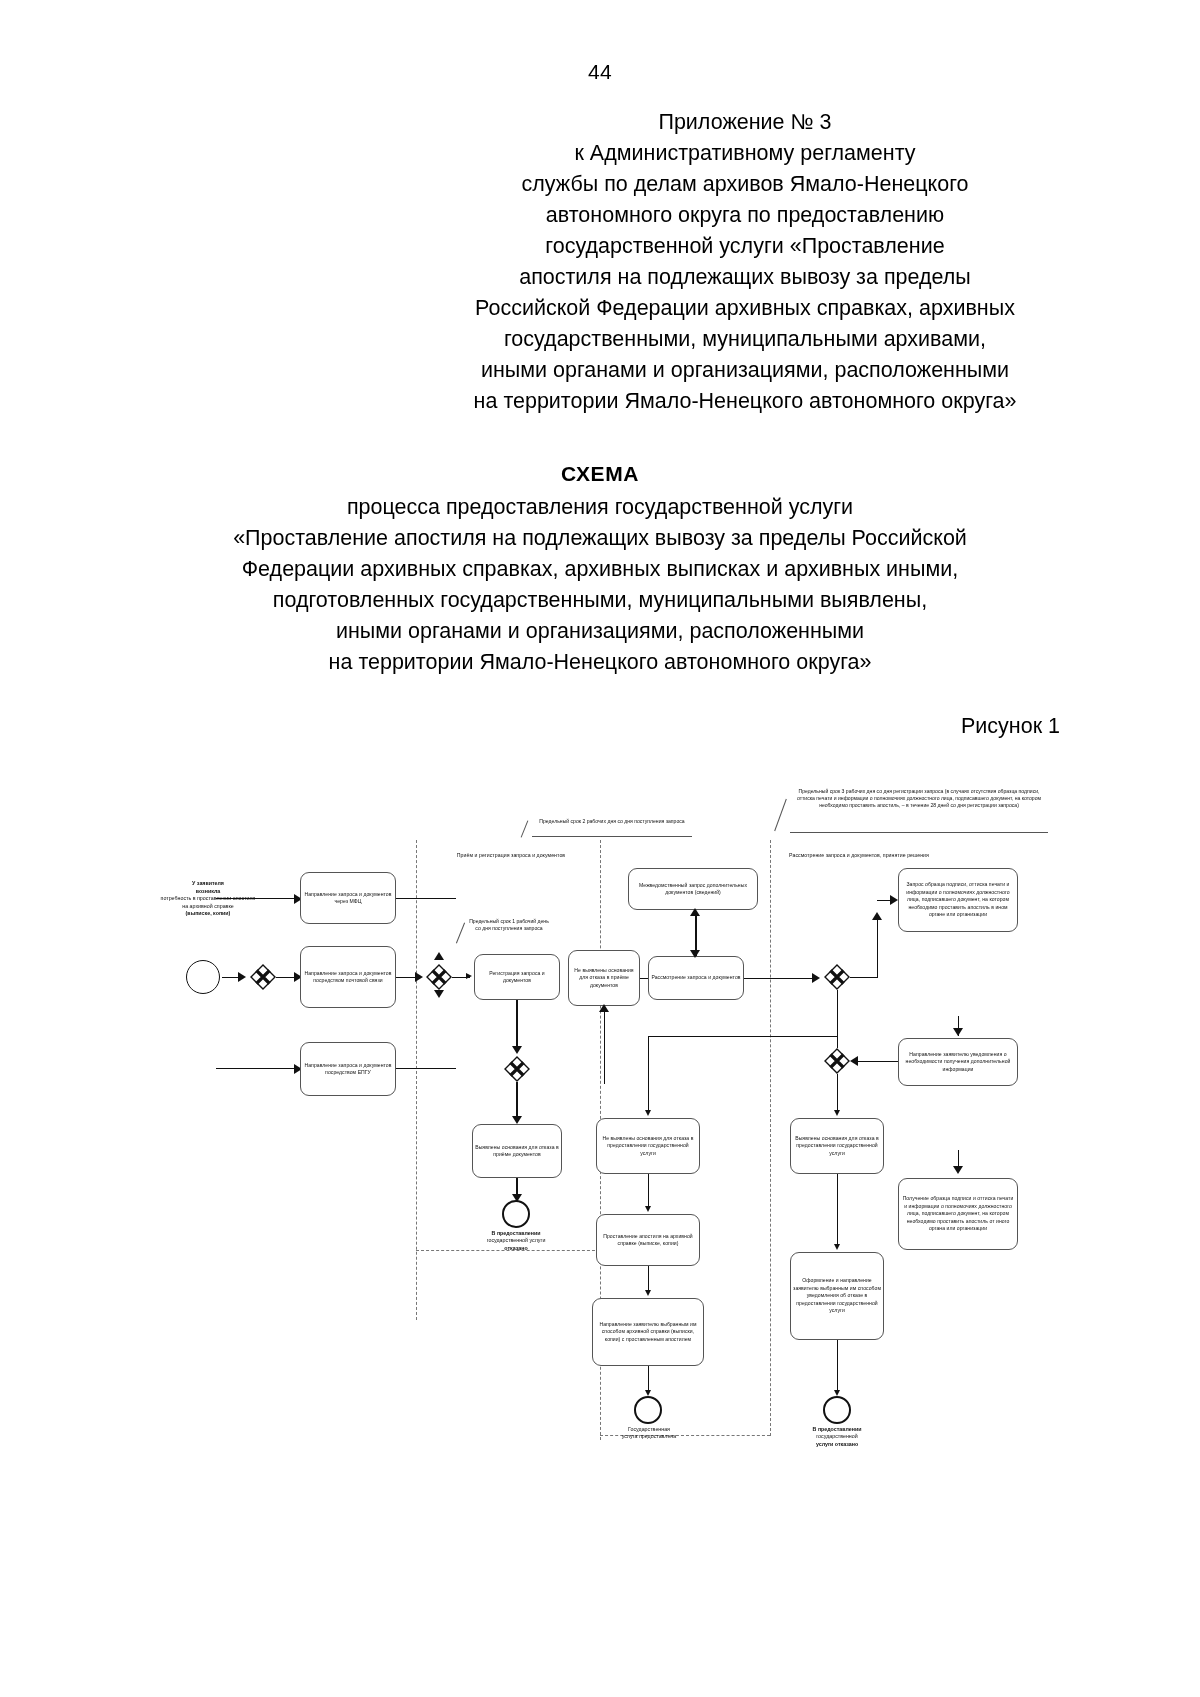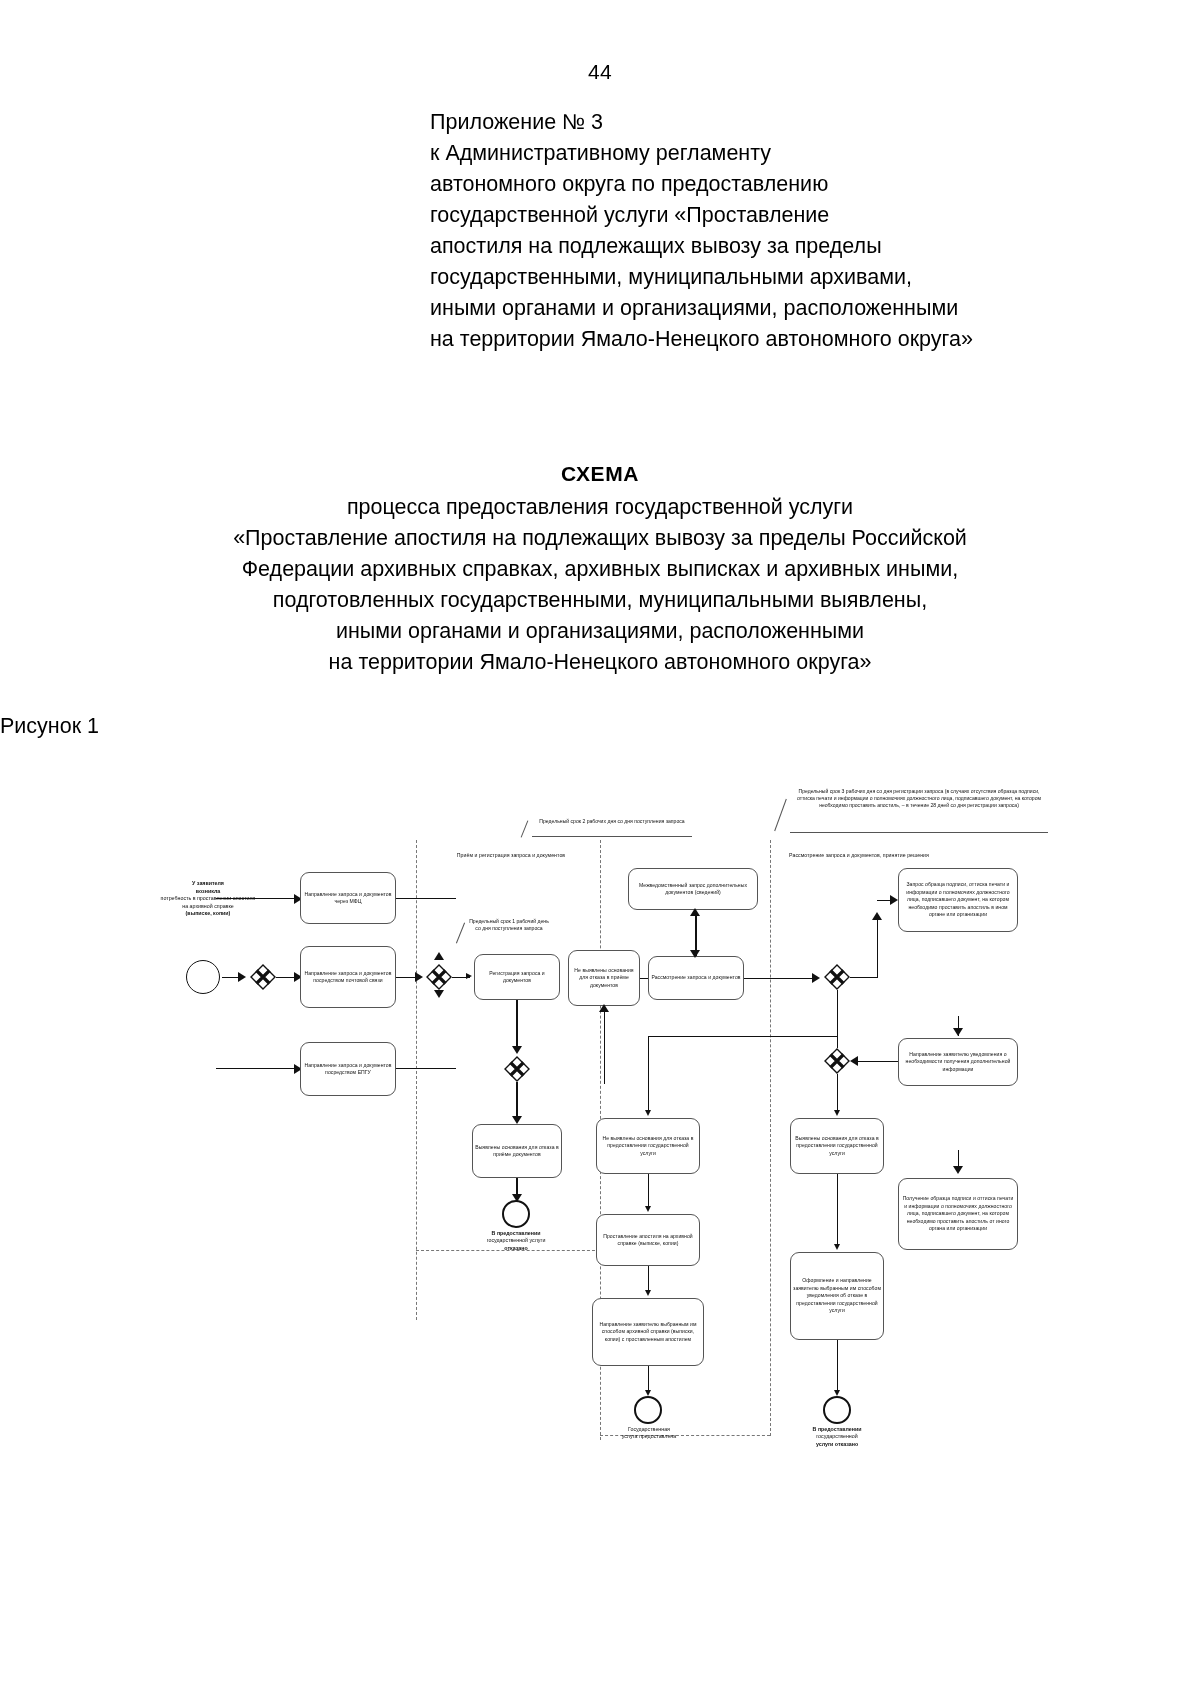--- a/index.html
+++ b/index.html
@@ -11,34 +11,34 @@
   }
   .page{position:relative;width:1200px;height:1697px;overflow:hidden;background:#fff;}
 
   
   .pageno{
     position:absolute;top:60px;left:0;width:1200px;text-align:center;
     font-size:21px;letter-spacing:.2px;
   }
   .appendix{
     position:absolute;top:107px;left:430px;width:630px;
-    text-align:left;font-size:21.5px;line-height:31px;
+    text-align:center;font-size:21.5px;line-height:31px;
   }
   .appendix div{white-space:nowrap;}
   .schema-title{
     position:absolute;top:462px;left:0;width:1200px;text-align:center;
     font-size:21px;font-weight:bold;letter-spacing:.6px;
   }
   .schema-body{
     position:absolute;top:492px;left:100px;width:1000px;text-align:center;
     font-size:21.5px;line-height:31px;
   }
   .schema-body div{white-space:nowrap;}
   .figure-label{
-    position:absolute;top:714px;left:0;width:1060px;
+    position:absolute;top:714px;left:0;width:1060px;text-align:right;
     font-size:21.5px;
   }
 
   
   .diagram{
     position:absolute;left:150px;top:780px;width:920px;height:680px;
   }
   .diagram > *{position:absolute;}
 
   
@@ -113,23 +113,25 @@
 </head>
 <body>
 
 <div class="page">
 
   <div class="pageno">44</div>
 
   <div class="appendix">
     <div>Приложение № 3</div>
     <div>к Административному регламенту</div>
+    <div>службы по делам архивов Ямало-Ненецкого</div>
     <div>автономного округа по предоставлению</div>
     <div>государственной услуги «Проставление</div>
     <div>апостиля на подлежащих вывозу за пределы</div>
+    <div>Российской Федерации архивных справках, архивных</div>
     <div>государственными, муниципальными архивами,</div>
     <div>иными органами и организациями, расположенными</div>
     <div>на территории Ямало-Ненецкого автономного округа»</div>
   </div>
 
   <div class="schema-title">СХЕМА</div>
   <div class="schema-body">
     <div>процесса предоставления государственной услуги</div>
     <div>«Проставление апостиля на подлежащих вывозу за пределы Российской</div>
     <div>Федерации архивных справках, архивных выписках и архивных иными,</div>

